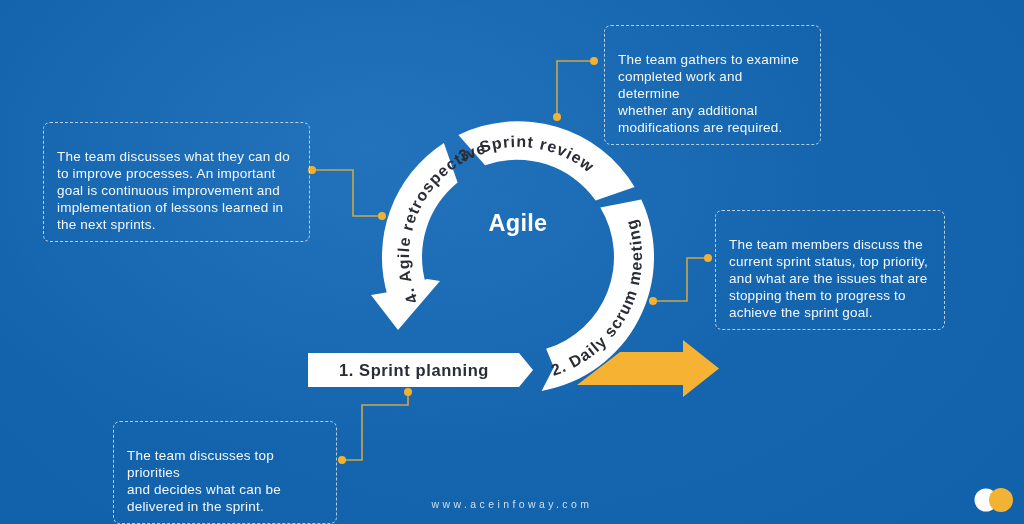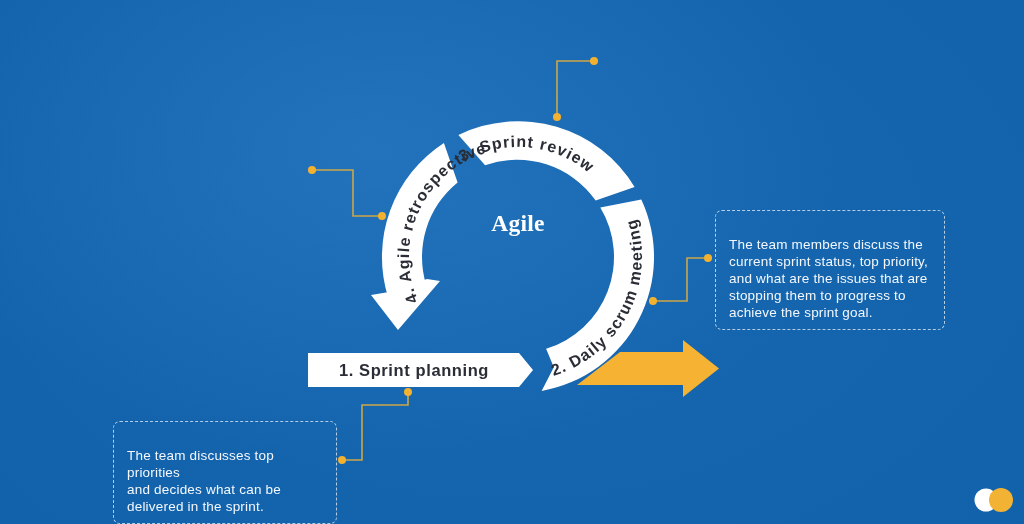--- a/index.html
+++ b/index.html
@@ -35,21 +35,20 @@
   }
   .callout-top{left:604px;top:25px;width:217px;}
   .callout-left{left:43px;top:122px;width:267px;}
   .callout-right{left:715px;top:210px;width:230px;}
   .callout-bottom{left:113px;top:421px;width:224px;}
   .center-title{
     position:absolute;left:408px;top:213px;width:220px;
     text-align:center;color:#ffffff;
     font-size:23.5px;font-weight:bold;line-height:21.5px;
     letter-spacing:.3px;
-    font-family:Liberation Serif, serif;
   }
   .footer-url{
     position:absolute;left:0;top:498px;width:1024px;
     text-align:center;
     color:rgba(255,255,255,.78);
     font-size:10.5px;letter-spacing:3.4px;
   }
   .logo{position:absolute;left:970px;top:484px;width:48px;height:32px;}
 </style>
 </head>
@@ -109,32 +108,46 @@
       <polyline points="408,392 408,405 362,405 362,460 342,460"></polyline>
     </g>
     <circle cx="408" cy="392" r="4" fill="#f3b130"></circle>
     <circle cx="342" cy="460" r="4" fill="#f3b130"></circle>
   </svg>
 
   <div class="center-title">
     <div>Agile</div>
   </div>
 
+  <div class="callout callout-top">
+    <span>The team gathers to examine
+completed work and determine
+whether any additional
+modifications are required.</span>
+  </div>
+  <div class="callout callout-left">
+    <span>The team discusses what they can do
+to improve processes. An important
+goal is continuous improvement and
+implementation of lessons learned in
+the next sprints.</span>
+  </div>
   <div class="callout callout-bottom">
     <span>The team discusses top priorities
 and decides what can be
 delivered in the sprint.</span>
   </div>
   <div class="callout callout-right">
     <span>The team members discuss the
 current sprint status, top priority,
 and what are the issues that are
 stopping them to progress to
 achieve the sprint goal.</span>
   </div>
 
+  <div class="footer-url">www.aceinfoway.com</div>
 
   <svg class="logo" viewBox="0 0 48 32">
     <circle cx="16" cy="16" r="11.5" fill="#ffffff"></circle>
     <circle cx="31" cy="16" r="12" fill="#f2b233"></circle>
   </svg>
 
 </div>
 
 </body></html>

